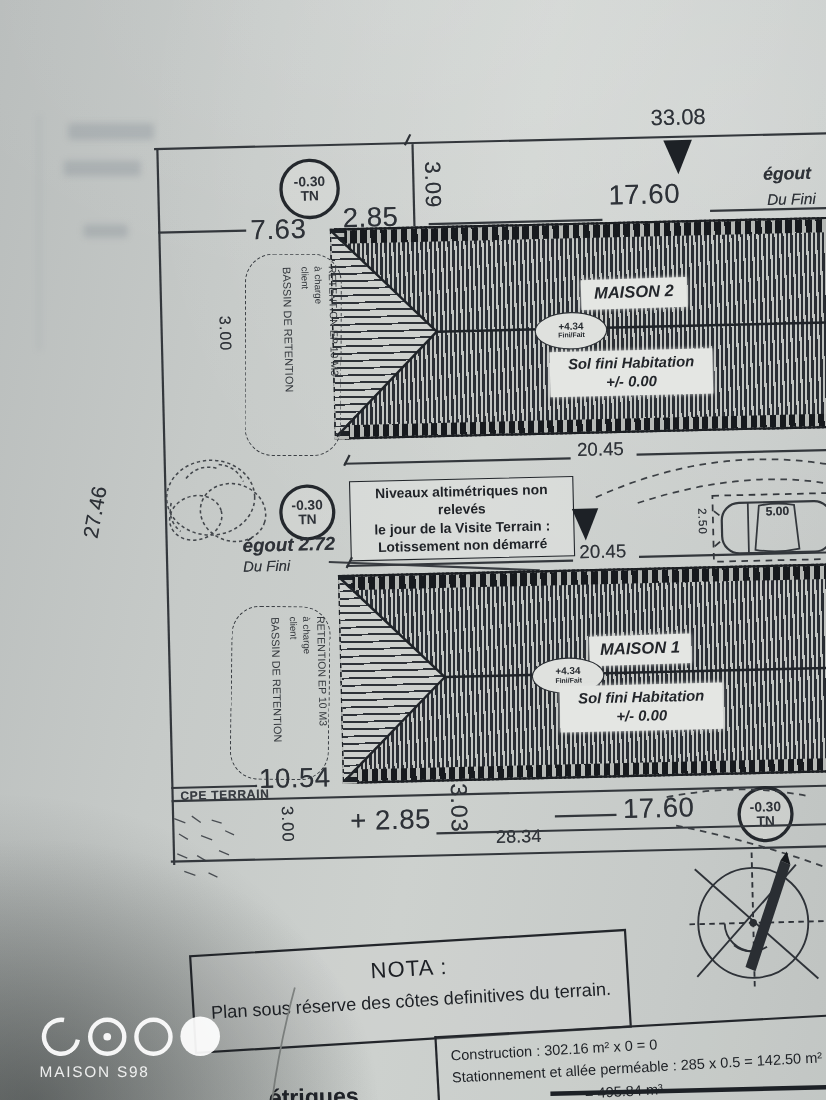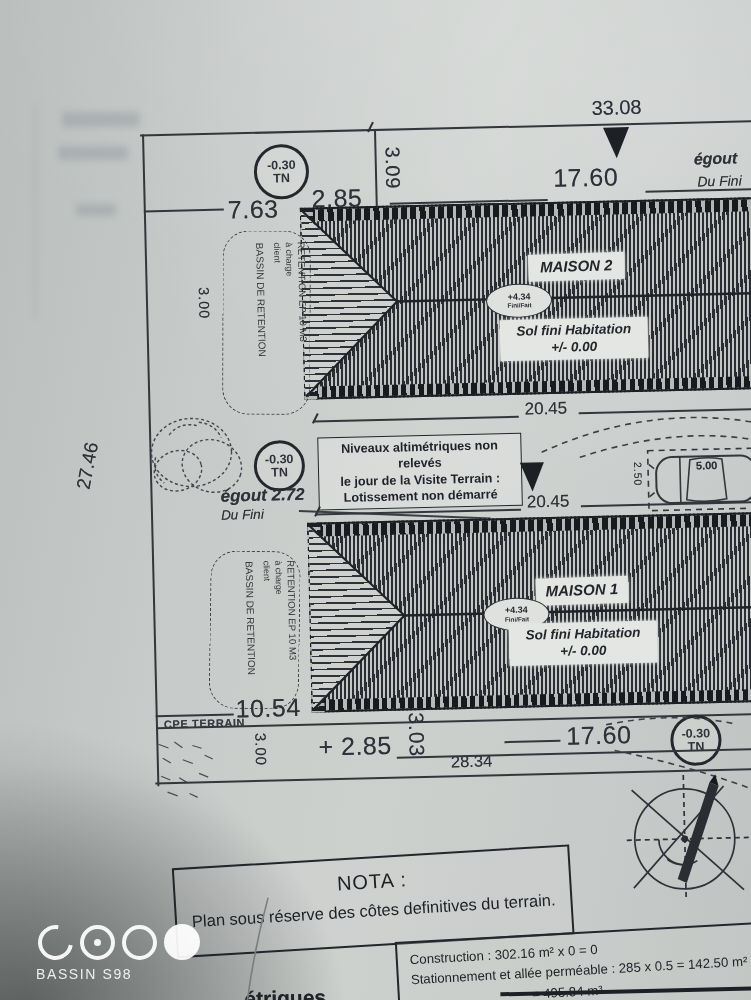--- a/index.html
+++ b/index.html
@@ -274,15 +274,15 @@
 
   <div class="abs" style="left:0;top:0;width:751px;height:1000px;pointer-events:none;
        background:radial-gradient(60% 34% at 4% 100%, rgba(20,24,24,0.34), transparent 70%);"></div>
 
   <div class="wm-row" style="left:38px;top:924px;">
     <span class="wm-ring gap"></span>
     <span class="wm-ring dot"></span>
     <span class="wm-ring"></span>
     <span class="wm-fill"></span>
   </div>
-  <div class="wm-text" style="left:36px;top:966px;">BASSIN S98</div>
+  <div class="wm-text" style="left:36px;top:966px;">MAISON S98</div>
 
 </div>
 
 </body></html>

